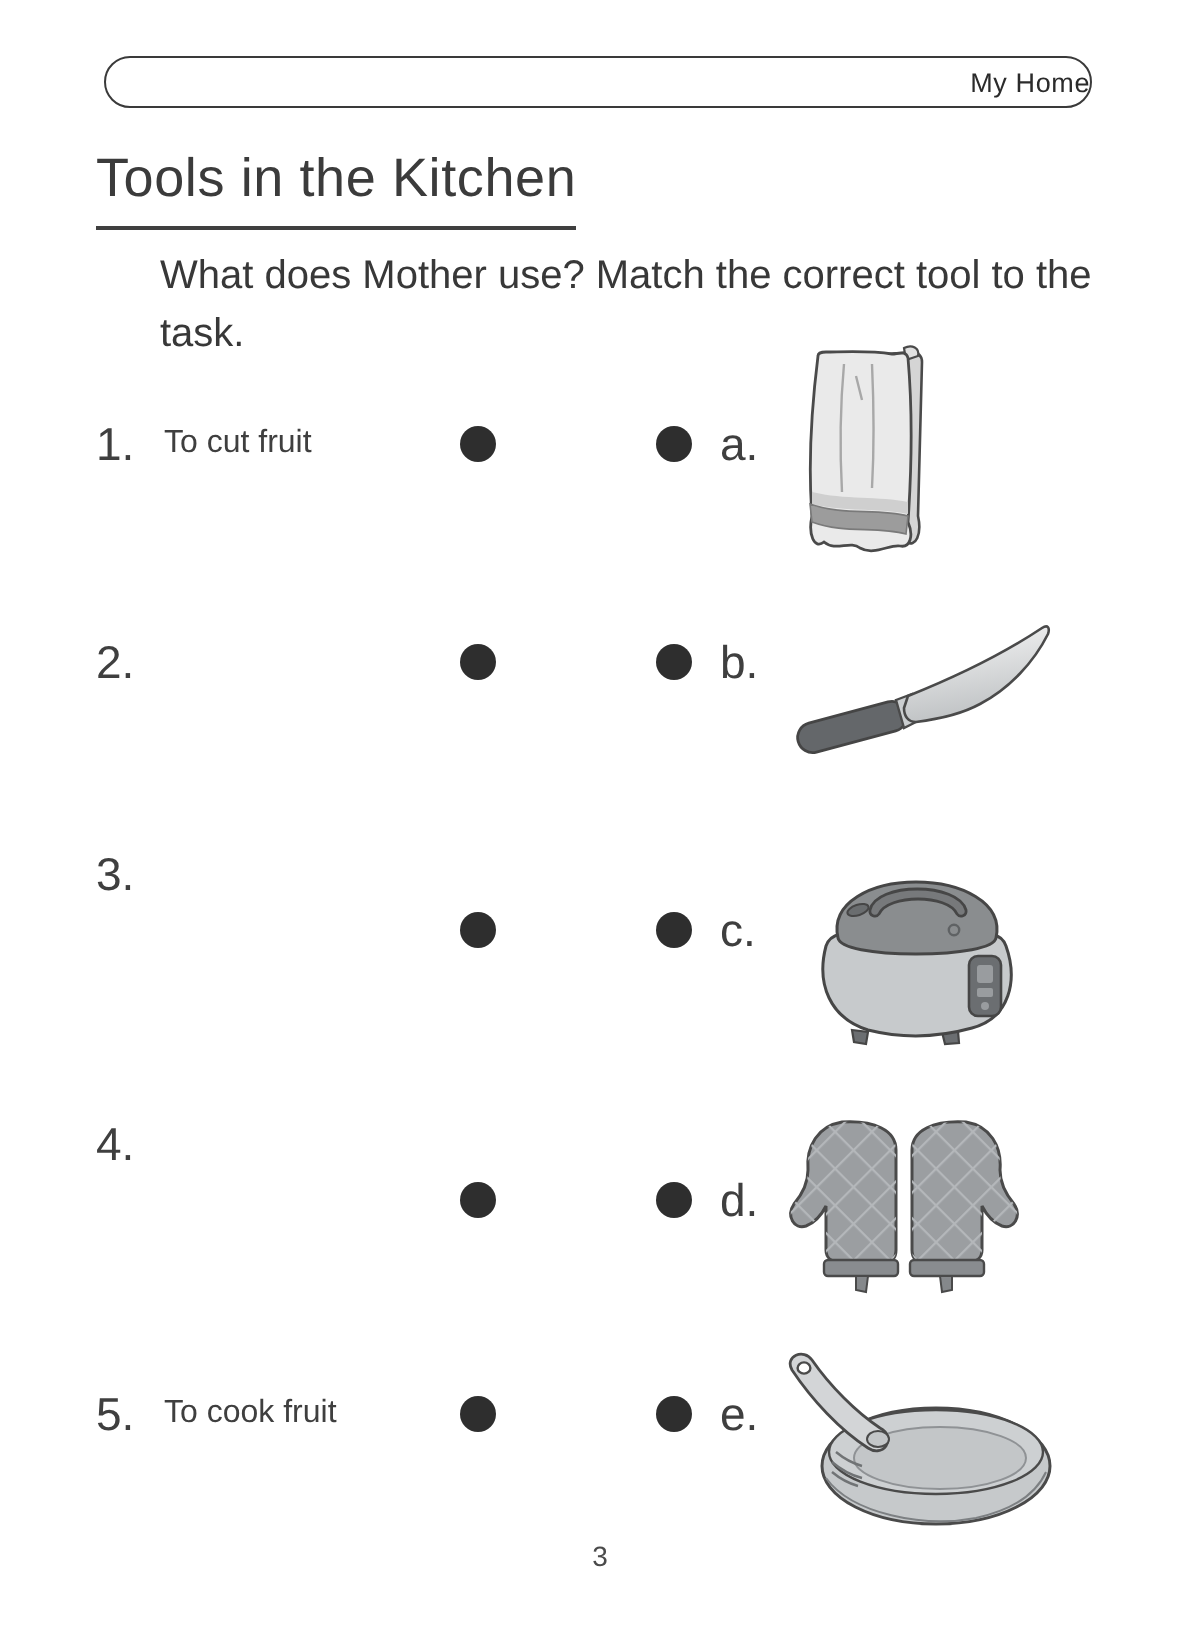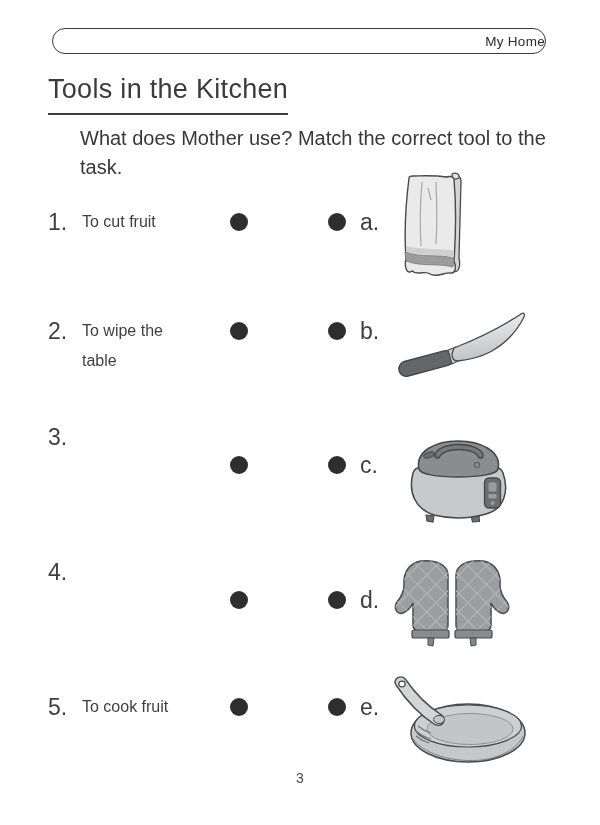--- a/index.html
+++ b/index.html
@@ -91,22 +91,20 @@
         <path d="M17 8 C14 32 12 62 14 88 C12 97 15 105 20 101 C26 106 33 100 38 104 C45 108 53 102 58 103 C63 104 65 98 62 91 C64 62 64 32 62 9 C61 5 57 7 54 7 C42 5 28 6 21 6 C18 6 17 7 17 8 Z" fill="#eaeaea" stroke="#4a4a4a" stroke-width="1.4"></path>
         <path d="M14 76 C30 80 48 78 62 81 L62 87 C48 84 30 86 14 82 Z" fill="#cfcfcf"></path>
         <path d="M13 82 C30 88 46 84 62 88 L61 97 C46 93 30 97 14 91 Z" fill="#9c9c9c" stroke="#7a7a7a" stroke-width="0.8"></path>
         <path d="M30 12 C28 34 28 58 29 76 M44 12 C45 34 45 56 44 74 M36 18 l3 12" fill="none" stroke="#a8a8a8" stroke-width="1.2"></path>
       </svg>
     </span>
   </div>
 
   <div class="match-row r2">
     <span class="num">2.</span>
-    <span class="task">To wipe the
-table</span>
     <span class="dot l"></span>
     <span class="dot r"></span>
     <span class="letter">b.</span>
     <span class="art">
       <svg width="130" height="80" viewBox="0 0 130 80">
         <defs>
           <linearGradient id="blade" x1="0" y1="0" x2="0.25" y2="1">
             <stop offset="0" stop-color="#f7f7f7"></stop>
               <stop offset="1" stop-color="#bfc2c4"></stop>
           </linearGradient>

